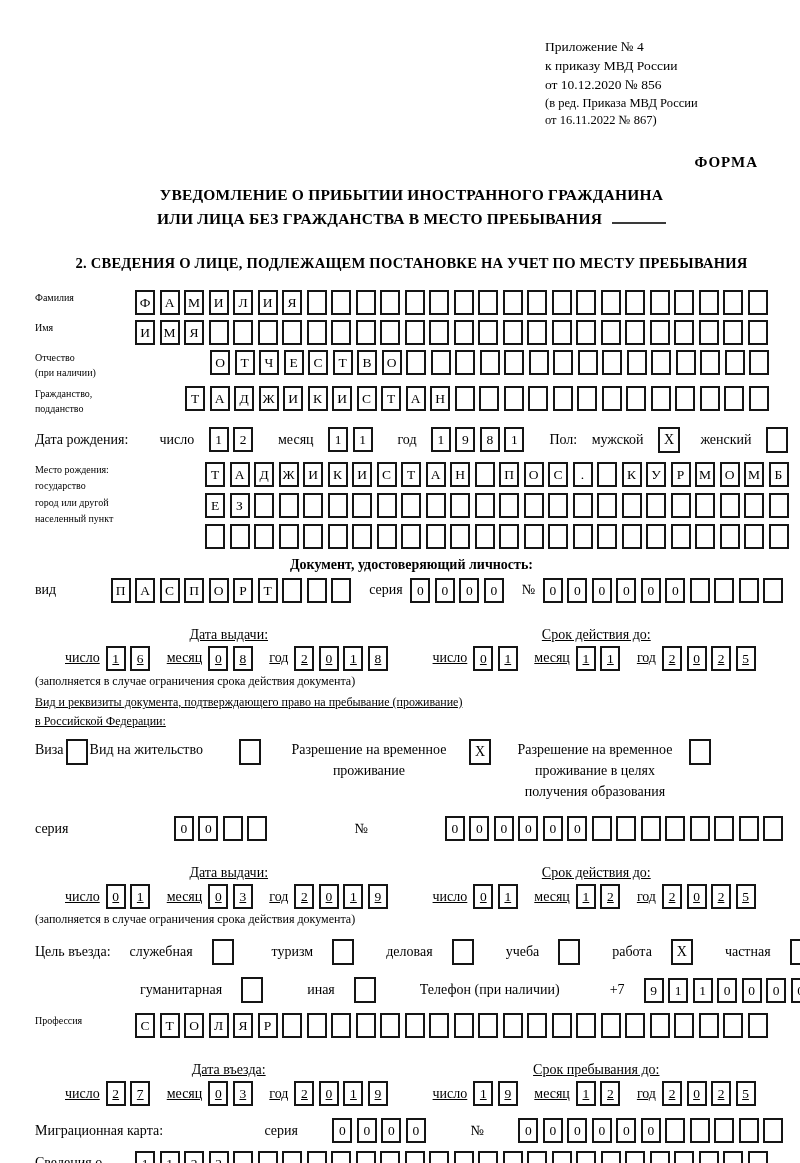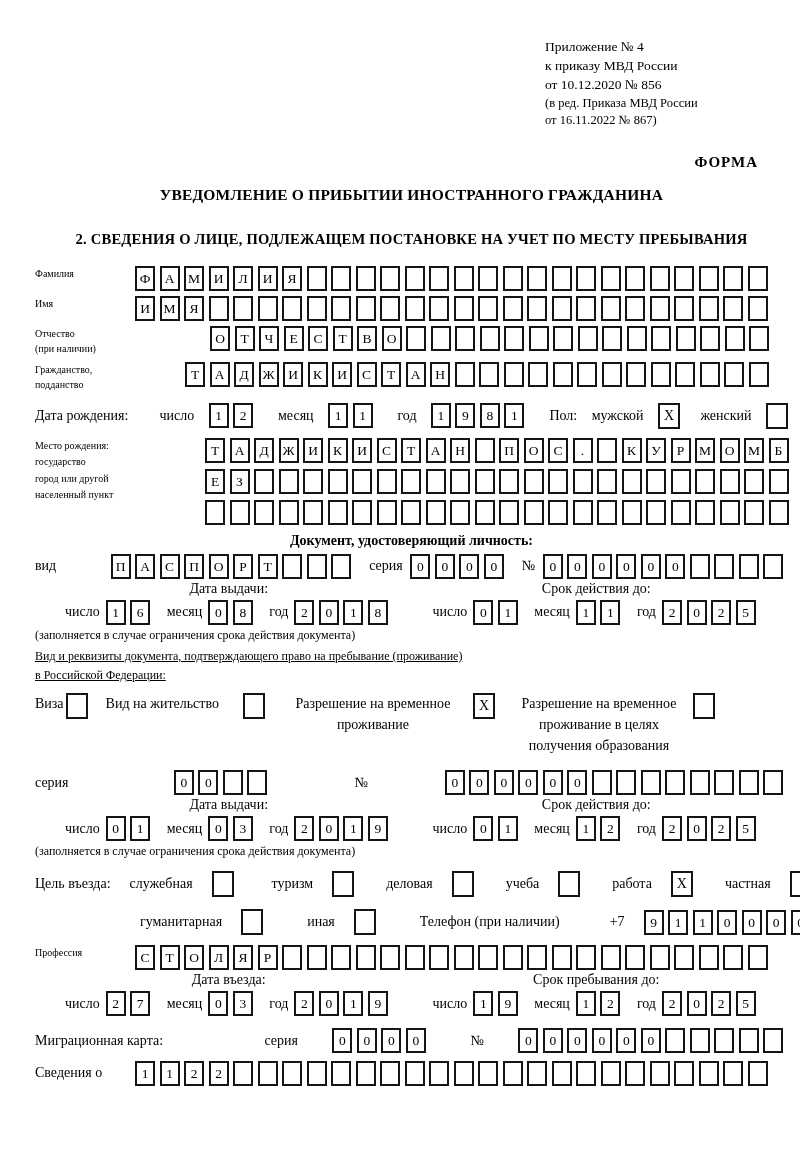--- a/index.html
+++ b/index.html
@@ -25,21 +25,21 @@
           background:#fff; flex-shrink:0; }
   .cellrow { margin-bottom:6px; display:flex; }
 
   .checkbox { display:inline-block; width:22px; height:26px; border:2px solid #151515;
               text-align:center; font-size:14px; line-height:22px; background:#fff; flex-shrink:0; }
 
   .inline-row { display:flex; align-items:center; font-size:14px; margin-top:10px; flex-wrap:nowrap;justify-content:space-between; }
   .t { margin-right:6px; white-space:nowrap; }
   .tl { margin-left:12px; margin-right:6px; white-space:nowrap; }
 
-  .dates { display:flex; margin-top:2px; }
+  .dates { display:flex; margin-top:24px;text-decoration:underline; }
   .dgroup { }
   .dg-left { margin-left:30px; }
   .dg-right { margin-left:auto; margin-right:28px; }
   .dg-head { text-align:center; font-size:14px; margin-bottom:3px; }
   .dg-row { display:flex; align-items:center; font-size:14px; }
   .fnote { font-size:12px; margin-top:3px; padding-right:2px; }
 
   .para { font-size:12px; margin-top:4px; line-height:1.6;text-decoration:underline; }
 
   .optbox { display:flex; align-items:flex-start; }
@@ -62,20 +62,21 @@
     <div>к приказу МВД России</div>
     <div>от 10.12.2020 № 856</div>
     <div class="small">(в ред. Приказа МВД России</div>
     <div class="small">от 16.11.2022 № 867)</div>
   </div>
 
   <div class="forma">ФОРМА</div>
 
   <div class="title">
     <div>УВЕДОМЛЕНИЕ О ПРИБЫТИИ ИНОСТРАННОГО ГРАЖДАНИНА</div>
+    <div><span>ИЛИ ЛИЦА БЕЗ ГРАЖДАНСТВА В МЕСТО ПРЕБЫВАНИЯ</span><span class="blank-line"></span></div>
   </div>
 
   <div class="sect">2. СВЕДЕНИЯ О ЛИЦЕ, ПОДЛЕЖАЩЕМ ПОСТАНОВКЕ НА УЧЕТ ПО МЕСТУ ПРЕБЫВАНИЯ</div>
 
   <div class="row">
     <span class="lbl w100">Фамилия</span>
     <span class="cells">
         <span class="cell">Ф</span>
         <span class="cell">А</span>
         <span class="cell">М</span>
@@ -406,21 +407,21 @@
   <div class="para">
     <div>Вид и реквизиты документа, подтверждающего право на пребывание (проживание)</div>
     <div>в Российской Федерации:</div>
   </div>
 
   <div class="viza-row">
     <div class="optbox">
       <span class="optlbl">Виза</span>
       <span class="checkbox" style="margin-left:2px;"></span>
     </div>
-    <div class="optbox" style="margin-left:18px;">
+    <div class="optbox" style="margin-left:2px;gap:12px;">
       <span class="optlbl">Вид на жительство</span>
       <span class="checkbox" style="margin-left:24px;"></span>
     </div>
     <div class="optbox" style="margin-left:22px;">
       <span class="optlbl" style="width:172px;">Разрешение на временное проживание</span>
       <span class="checkbox" style="margin-left:14px;">X</span>
     </div>
     <div class="optbox" style="margin-left:18px;">
       <span class="optlbl" style="width:172px;">Разрешение на временное проживание в целях получения образования</span>
       <span class="checkbox" style="margin-left:8px;"></span>

